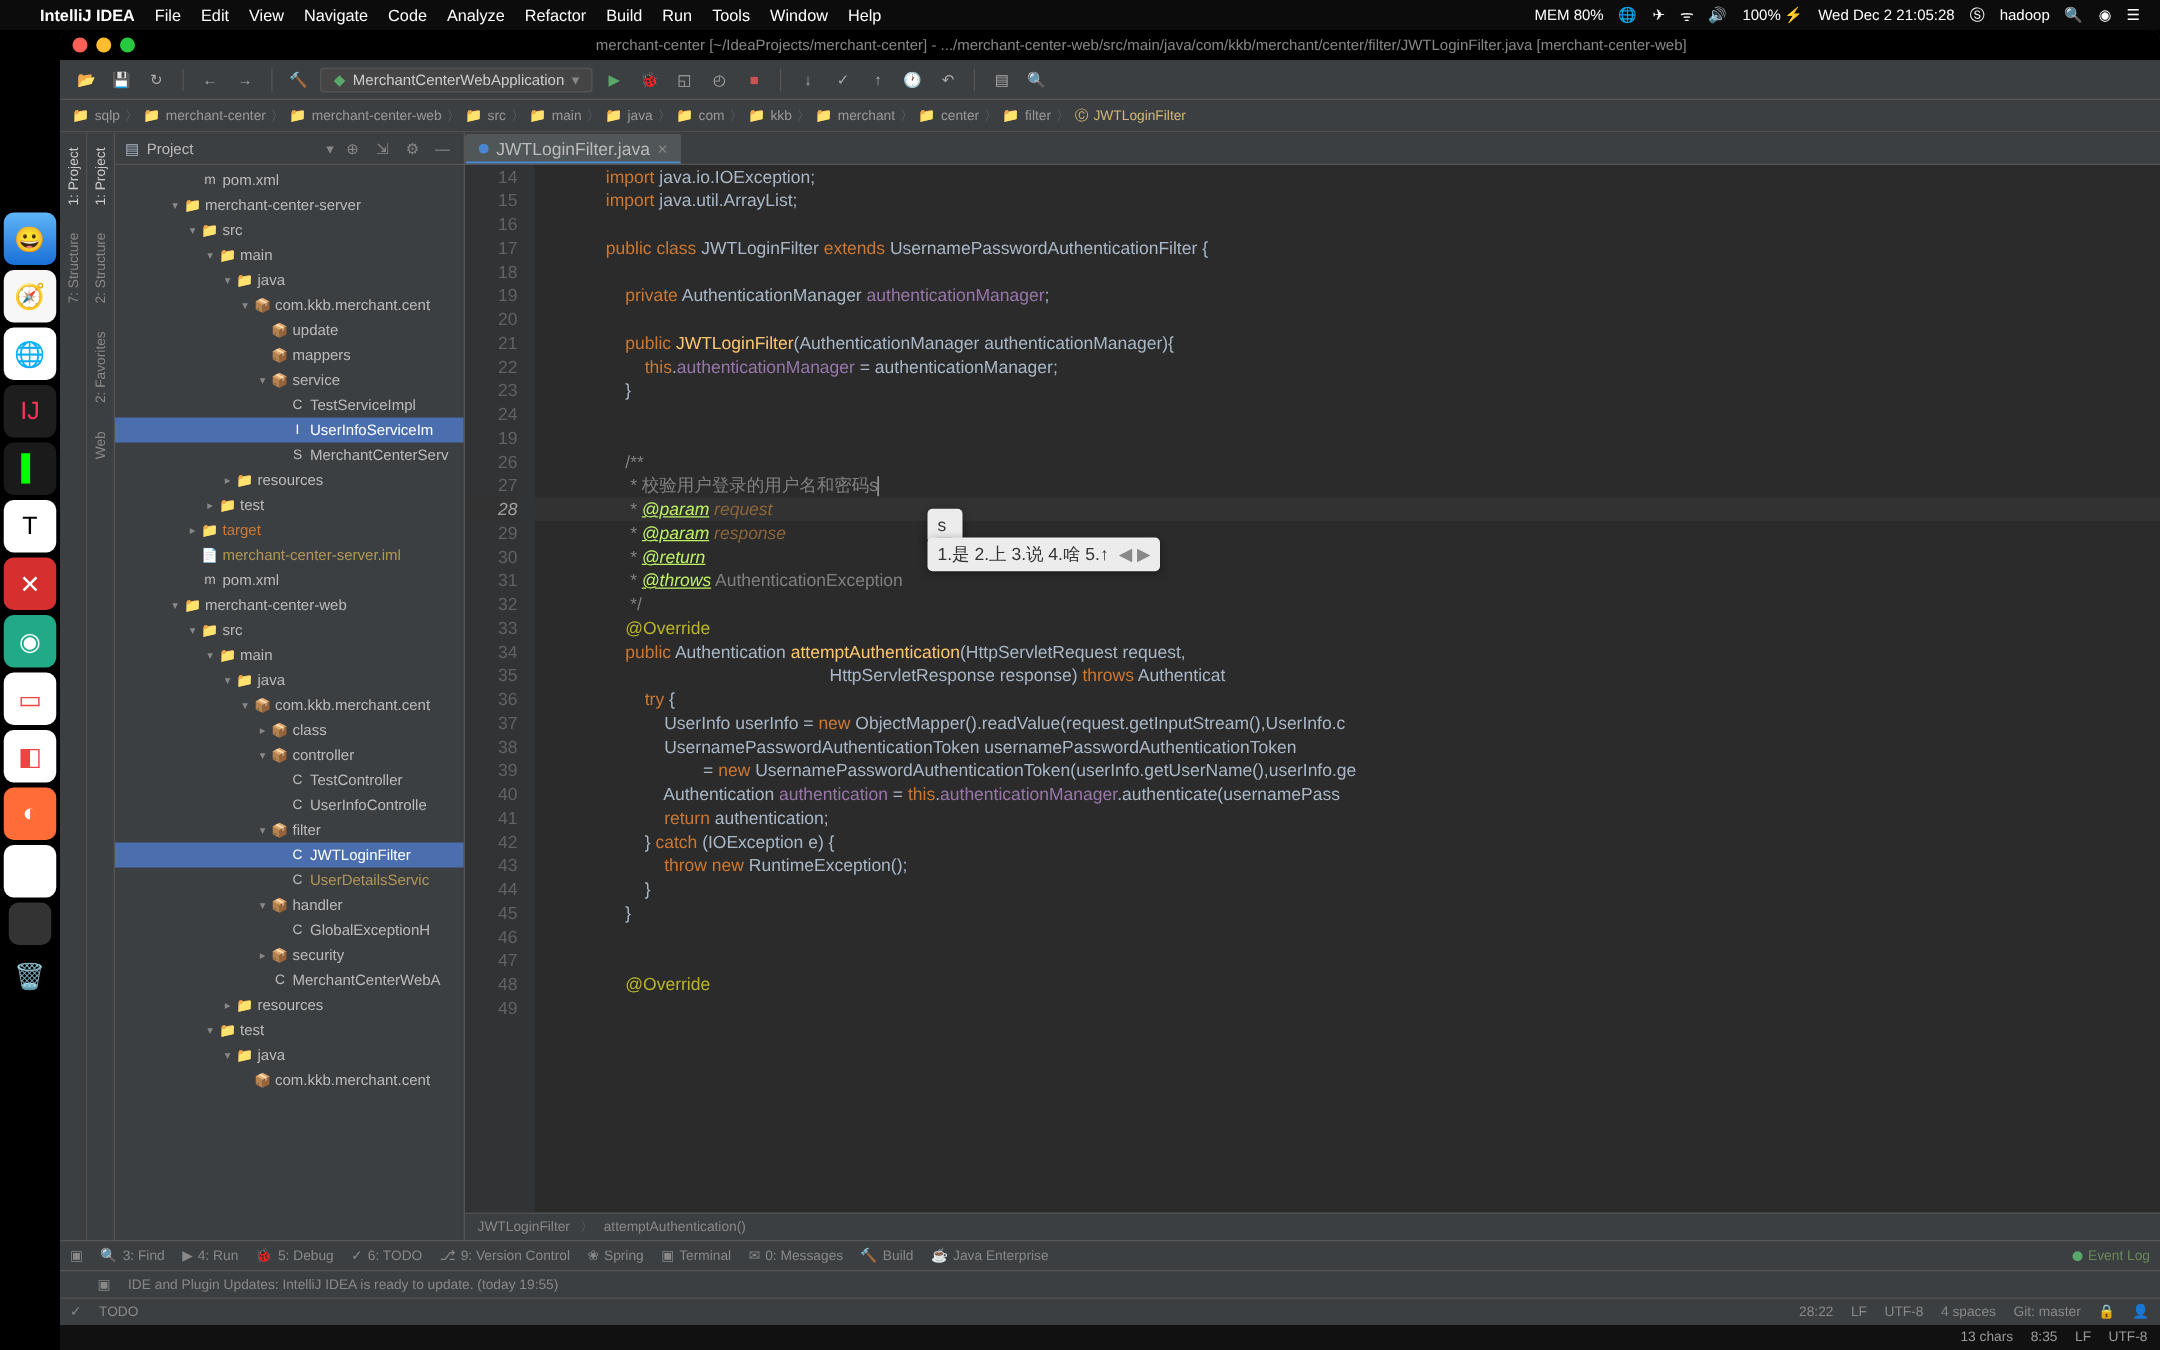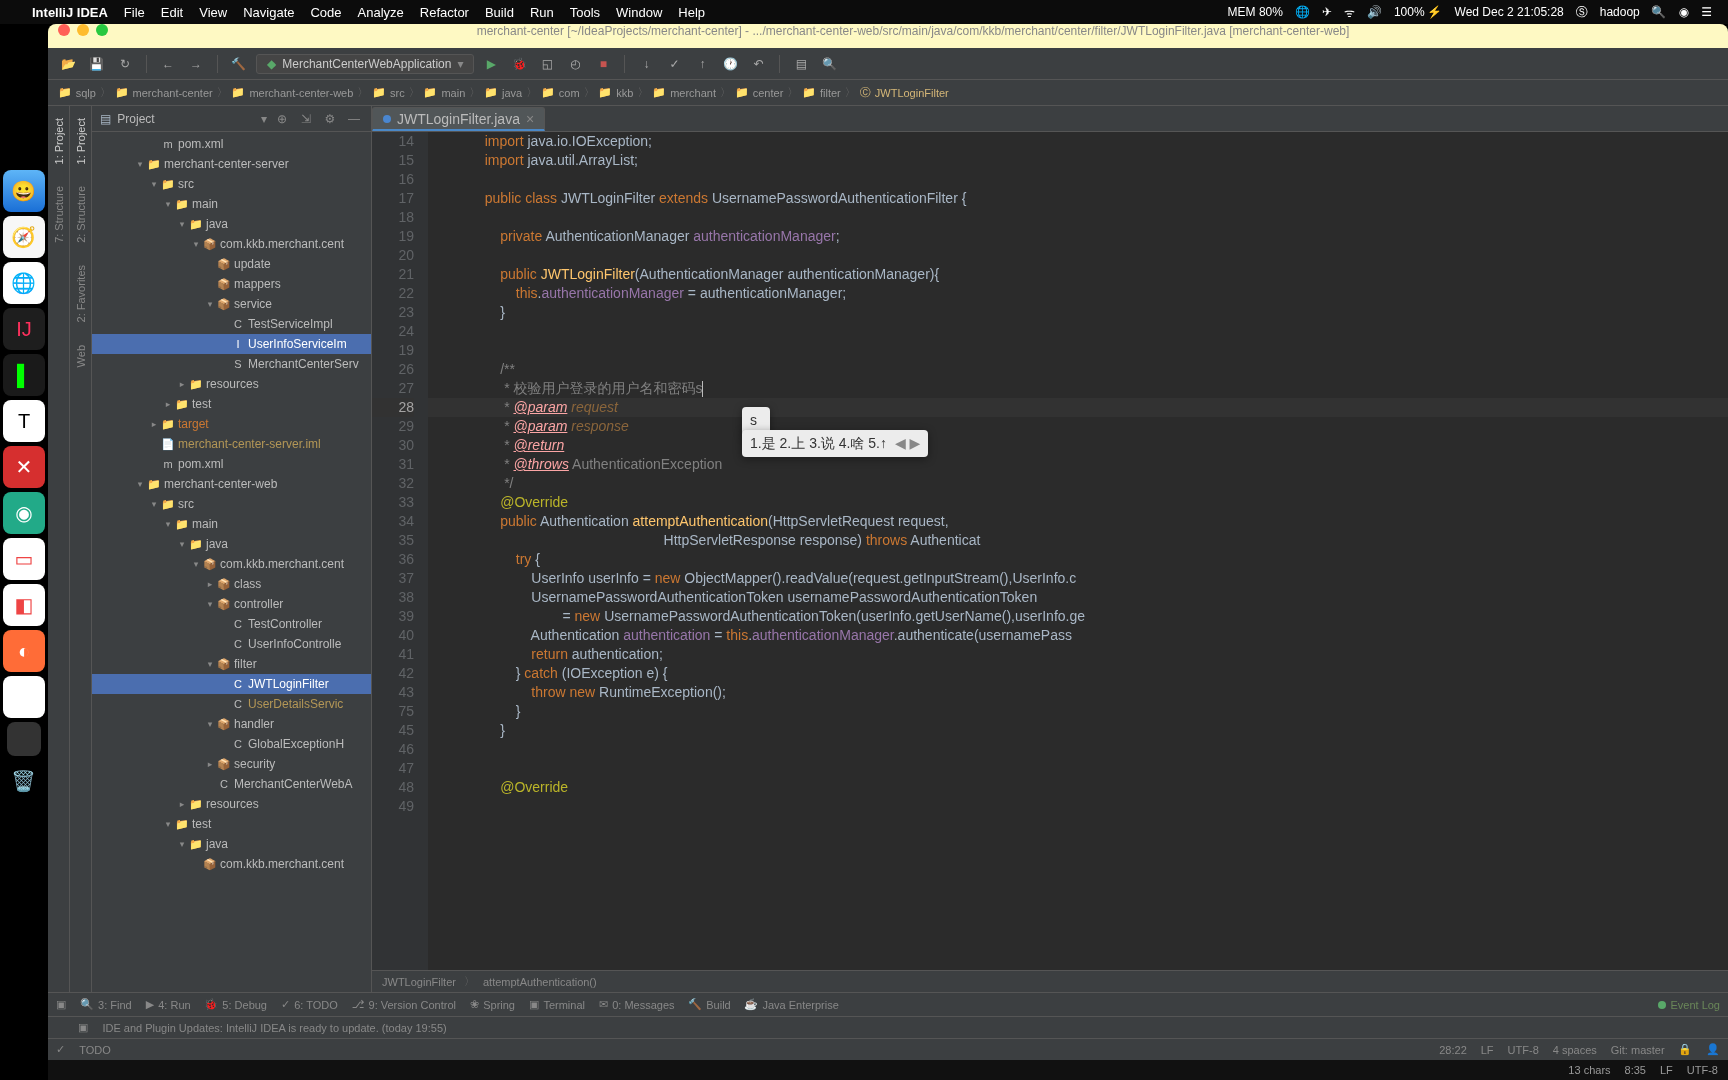--- a/index.html
+++ b/index.html
@@ -26,21 +26,21 @@
 .dock-item.green { background: #2a8; }
 .dock-item.cal { background: #fff; color: #e44; }
 .dock-item.post { background: #ff6c37; }
 .dock-item.git { background: #fff; }
 .dock-item.small { background: #333; width: 34px; height: 34px; }
 .dock-item.trash { background: none; }
 
 
 .ide { position: absolute; top: 24px; left: 48px; right: 0; bottom: 0; background: #2b2b2b; border-radius: 8px 8px 0 0; display: flex; flex-direction: column; color: #a9b7c6; font-size: 12px; }
 
-.titlebar { height: 24px; background: #fef9c3; display: flex; align-items: flex-start; padding: 0 10px; border-radius: 8px 8px 0 0; }
+.titlebar { height: 24px; background: #000000; display: flex; align-items: center; padding: 0 10px; border-radius: 8px 8px 0 0; }
 .traffic { display: flex; gap: 7px; }
 .traffic span { width: 12px; height: 12px; border-radius: 50%; }
 .tr-close { background: #ff5f57; } .tr-min { background: #febc2e; } .tr-max { background: #28c840; }
 .titlebar .title { flex: 1; text-align: center; color: #888; font-size: 12px; }
 
 .toolbar { height: 32px; background: #3c3f41; border-bottom: 1px solid #555; display: flex; align-items: center; padding: 0 10px; gap: 6px; }
 .tb-btn { width: 22px; height: 22px; display: flex; align-items: center; justify-content: center; color: #aaa; border-radius: 3px; }
 .tb-sep { width: 1px; height: 18px; background: #555; margin: 0 4px; }
 .run-config { background: #454545; border: 1px solid #555; border-radius: 3px; padding: 2px 10px; color: #ccc; display: flex; align-items: center; gap: 6px; }
 .play { color: #59a869; }
@@ -76,28 +76,28 @@
 
 .editor-area { flex: 1; display: flex; flex-direction: column; background: #2b2b2b; }
 .tab-row { height: 26px; background: #3c3f41; display: flex; align-items: flex-end; border-bottom: 1px solid #555; }
 .file-tab { height: 24px; background: #515658; border: 1px solid #555; border-bottom: 2px solid #4a88c7; padding: 0 10px; display: flex; align-items: center; gap: 6px; font-size: 14px; color: #bbb; border-radius: 3px 3px 0 0; }
 .file-tab .dot { width: 8px; height: 8px; border-radius: 50%; background: #4a86cf; }
 .file-tab .close { color: #888; }
 
 .editor { flex: 1; display: flex; font-family: "JetBrains Mono", Menlo, monospace; font-size: 14px; line-height: 19px; overflow: hidden; position: relative; }
 .gutter { width: 56px; background: #313335; text-align: right; color: #606366; padding: 0 14px 0 0; }
 .gutter .ln { height: 19px; }
-.gutter .ln.hl { background: #323232; color: #a4a3a3; }
+.gutter .ln.hl { background: #323232; color: #a4a3a3; font-style: italic; }
 .code { flex: 1; color: #a9b7c6; white-space: pre; overflow: hidden; }
 .code-line { height: 19px; padding-left: 10px; position: relative; }
 .code-line.hl { background: #323232; }
 .kw { color: #cc7832; }
 .ty { color: #a9b7c6; }
 .cm { color: #808080; }
-.cm-tag { color: #fca5a5; font-style: italic; text-decoration: underline; }
+.cm-tag { color: #bef264; font-style: italic; text-decoration: underline; }
 .cm-param { color: #8a653b; font-style: italic; }
 .fn { color: #ffc66d; }
 .ann { color: #bbb529; }
 .fd { color: #9876aa; }
 .cls { color: #a9b7c6; }
 .caret { display: inline-block; width: 1px; height: 16px; background: #bbb; vertical-align: middle; }
 
 
 .ime { position: absolute; background: #ececec; color: #333; border-radius: 4px; padding: 4px 8px; font-size: 14px; font-family: -apple-system; display: flex; align-items: center; gap: 8px; box-shadow: 0 2px 8px rgba(0,0,0,0.4); }
 .ime .input { border-bottom: 1px solid #888; min-width: 12px; }
@@ -486,21 +486,21 @@
             <div class="ln">34</div>
             <div class="ln">35</div>
             <div class="ln">36</div>
             <div class="ln">37</div>
             <div class="ln">38</div>
             <div class="ln">39</div>
             <div class="ln">40</div>
             <div class="ln">41</div>
             <div class="ln">42</div>
             <div class="ln">43</div>
-            <div class="ln">75</div>
+            <div class="ln">44</div>
             <div class="ln">45</div>
             <div class="ln">46</div>
             <div class="ln">47</div>
             <div class="ln">48</div>
             <div class="ln">49</div>
           </div>
         <div class="code" id="code"><div class="code-line"><span>            </span><span class="kw">import</span><span> java.io.IOException;</span></div><div class="code-line"><span>            </span><span class="kw">import</span><span> java.util.ArrayList;</span></div><div class="code-line"><span></span></div><div class="code-line"><span>            </span><span class="kw">public class </span><span class="cls">JWTLoginFilter </span><span class="kw">extends </span><span class="cls">UsernamePasswordAuthenticationFilter {</span></div><div class="code-line"><span></span></div><div class="code-line"><span>                </span><span class="kw">private </span><span class="ty">AuthenticationManager </span><span class="fd">authenticationManager</span><span>;</span></div><div class="code-line"><span></span></div><div class="code-line"><span>                </span><span class="kw">public </span><span class="fn">JWTLoginFilter</span><span>(AuthenticationManager authenticationManager){</span></div><div class="code-line"><span>                    </span><span class="kw">this</span><span>.</span><span class="fd">authenticationManager</span><span> = authenticationManager;</span></div><div class="code-line"><span>                }</span></div><div class="code-line"><span></span></div><div class="code-line"><span></span></div><div class="code-line"><span>                </span><span class="cm">/**</span></div><div class="code-line"><span>                 </span><span class="cm">* 校验用户登录的用户名和密码s</span><span class="caret"></span></div><div class="code-line hl"><span>                 </span><span class="cm">* </span><span class="cm-tag">@param</span><span> </span><span class="cm-param">request</span></div><div class="code-line"><span>                 </span><span class="cm">* </span><span class="cm-tag">@param</span><span> </span><span class="cm-param">response</span></div><div class="code-line"><span>                 </span><span class="cm">* </span><span class="cm-tag">@return</span></div><div class="code-line"><span>                 </span><span class="cm">* </span><span class="cm-tag">@throws</span><span> </span><span class="cm">AuthenticationException</span></div><div class="code-line"><span>                 </span><span class="cm">*/</span></div><div class="code-line"><span>                </span><span class="ann">@Override</span></div><div class="code-line"><span>                </span><span class="kw">public </span><span class="ty">Authentication </span><span class="fn">attemptAuthentication</span><span>(HttpServletRequest request,</span></div><div class="code-line"><span>                                                          HttpServletResponse response) </span><span class="kw">throws</span><span> Authenticat</span></div><div class="code-line"><span>                    </span><span class="kw">try </span><span>{</span></div><div class="code-line"><span>                        UserInfo userInfo = </span><span class="kw">new </span><span>ObjectMapper().readValue(request.getInputStream(),UserInfo.c</span></div><div class="code-line"><span>                        UsernamePasswordAuthenticationToken usernamePasswordAuthenticationToken</span></div><div class="code-line"><span>                                = </span><span class="kw">new </span><span>UsernamePasswordAuthenticationToken(userInfo.getUserName(),userInfo.ge</span></div><div class="code-line"><span>                        Authentication </span><span class="fd">authentication</span><span> = </span><span class="kw">this</span><span>.</span><span class="fd">authenticationManager</span><span>.authenticate(usernamePass</span></div><div class="code-line"><span>                        </span><span class="kw">return </span><span>authentication;</span></div><div class="code-line"><span>                    } </span><span class="kw">catch </span><span>(IOException e) {</span></div><div class="code-line"><span>                        </span><span class="kw">throw new </span><span>RuntimeException();</span></div><div class="code-line"><span>                    }</span></div><div class="code-line"><span>                }</span></div><div class="code-line"><span></span></div><div class="code-line"><span></span></div><div class="code-line"><span>                </span><span class="ann">@Override</span></div><div class="code-line"></div></div>
         <div class="ime" style="top:275px; left:370px;">
           <span class="input">s</span>
         </div>

